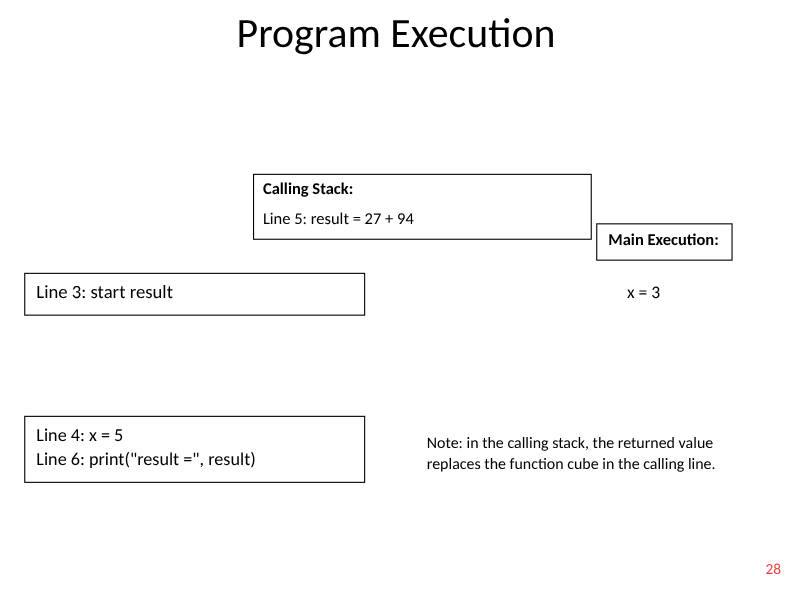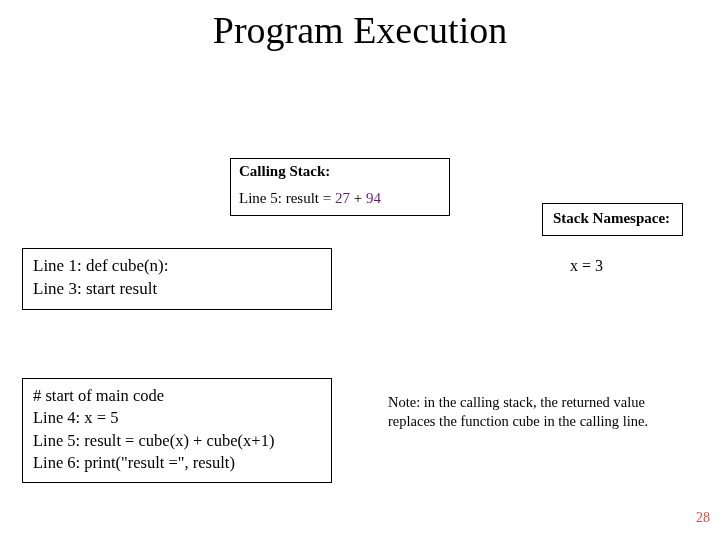--- a/index.html
+++ b/index.html
@@ -1,15 +1,15 @@
 <!DOCTYPE html>
 <html><head>
 <meta charset="utf-8">
 <style>
-  * { box-sizing: border-box; font-family: Liberation Serif, serif; }
+  * { box-sizing: border-box; }
   body {
     margin: 0;
     padding: 0;
     width: 720px;
     height: 540px;
     background: #fff;
     font-family: Calibri, Arial, sans-serif;
     color: #000;
     position: relative;
   }
@@ -19,33 +19,33 @@
     left: 0;
     width: 720px;
     text-align: center;
     font-size: 38px;
     font-weight: 400;
   }
   .calling-box {
     position: absolute;
     top: 158px;
     left: 230px;
-    width: 220px;
+    width: 308px;
     border: 1px solid #000;
     padding: 4px 8px 8px 8px;
   }
   .calling-label {
     font-size: 15px;
     font-weight: 600;
     margin-bottom: 10px;
   }
   .calling-line {
     font-size: 15px;
   }
-  .red { color: #701a75; }
+  .red { color: #000000; }
   .namespace-box {
     position: absolute;
     top: 203px;
     left: 542px;
     border: 1px solid #000;
     padding: 6px 12px 8px 10px;
     font-size: 15px;
     font-weight: 600;
   }
   .code-box1 {
@@ -95,31 +95,28 @@
 
 <div class="title">Program Execution</div>
 
 <div class="calling-box">
   <div class="calling-label">Calling Stack:</div>
   <div class="calling-line">
     <span>Line 5: result = </span><span class="red">27</span><span> + </span><span class="red">94</span>
   </div>
 </div>
 
-<div class="namespace-box">Stack Namespace:</div>
+<div class="namespace-box">Main Execution:</div>
 
 <div class="code-box1">
-  <div>Line 1:  def cube(n):</div>
   <div>Line 3:       start result</div>
 </div>
 
 <div class="x3">x = 3</div>
 
 <div class="code-box2">
-  <div># start of main code</div>
   <div>Line 4:  x = 5</div>
-  <div>Line 5:  result = cube(x) + cube(x+1)</div>
   <div>Line 6:  print("result =", result)</div>
 </div>
 
 <div class="note">Note: in the calling stack, the returned value replaces the function cube in the calling line.</div>
 
 <div class="pagenum">28</div>
 
 </body></html>

